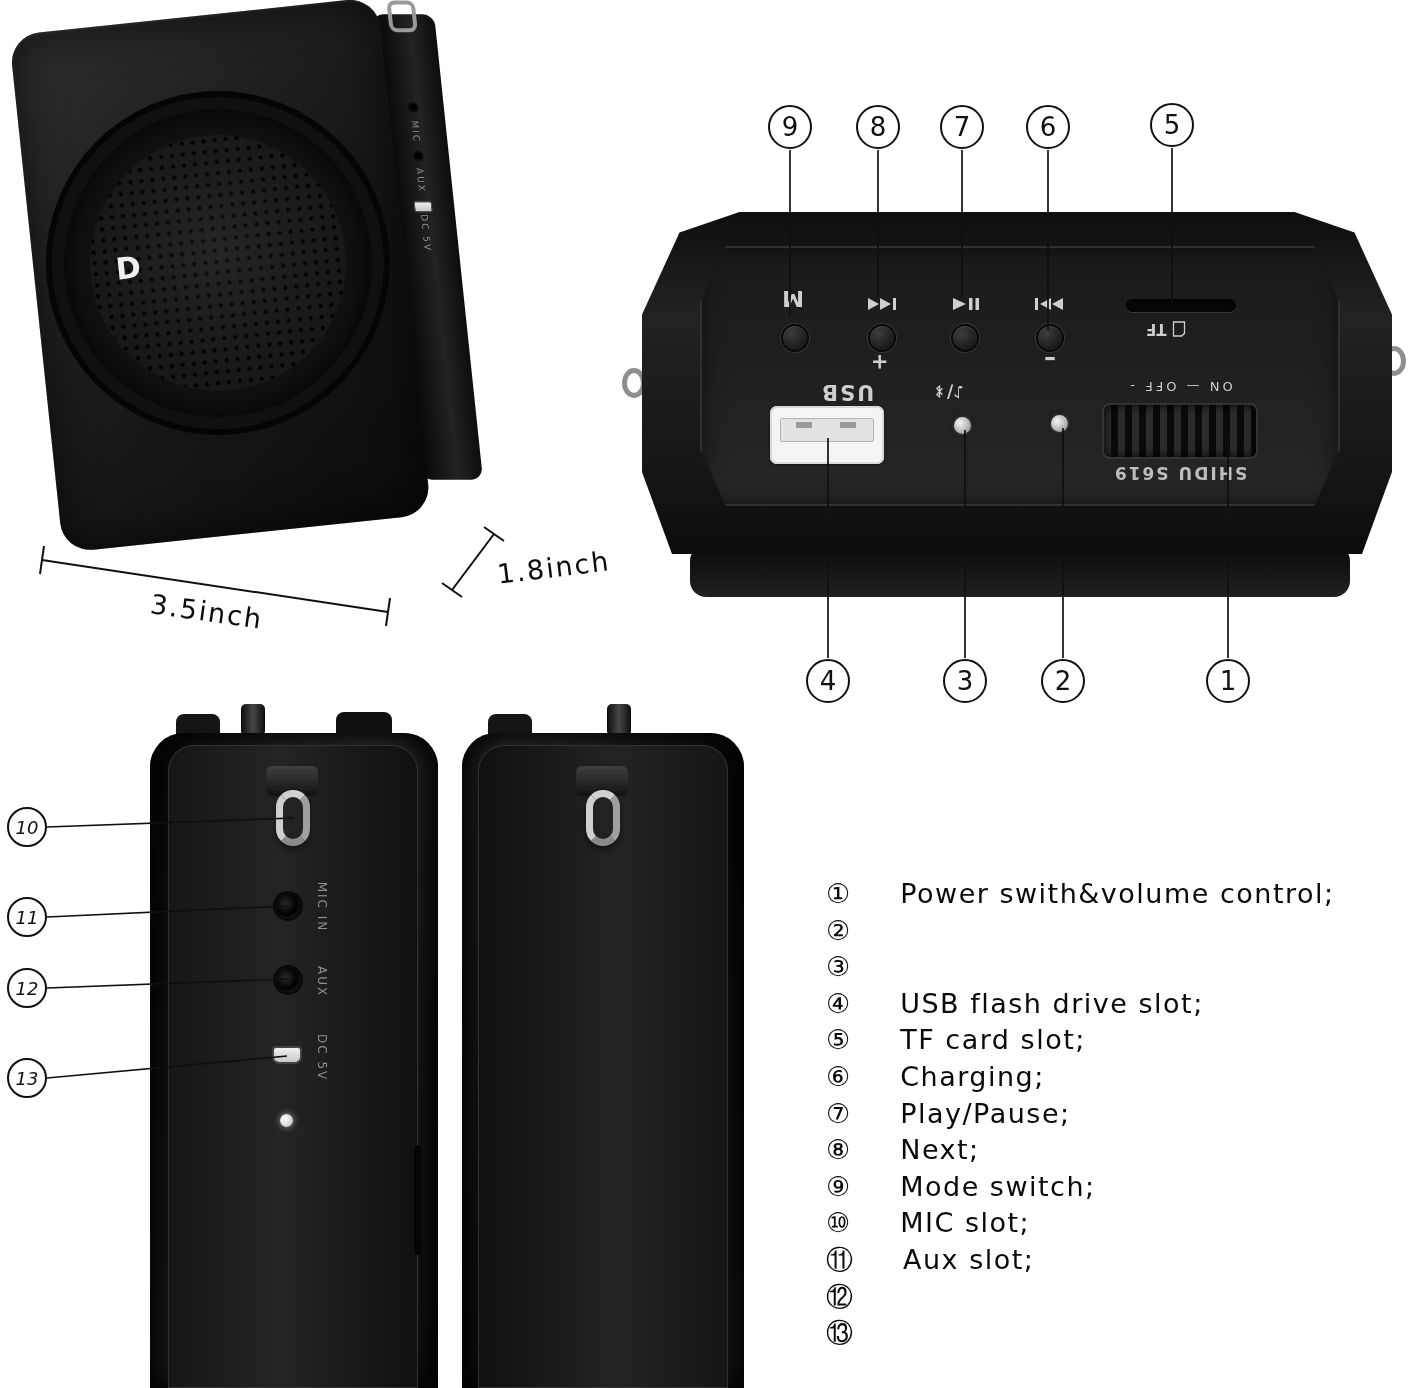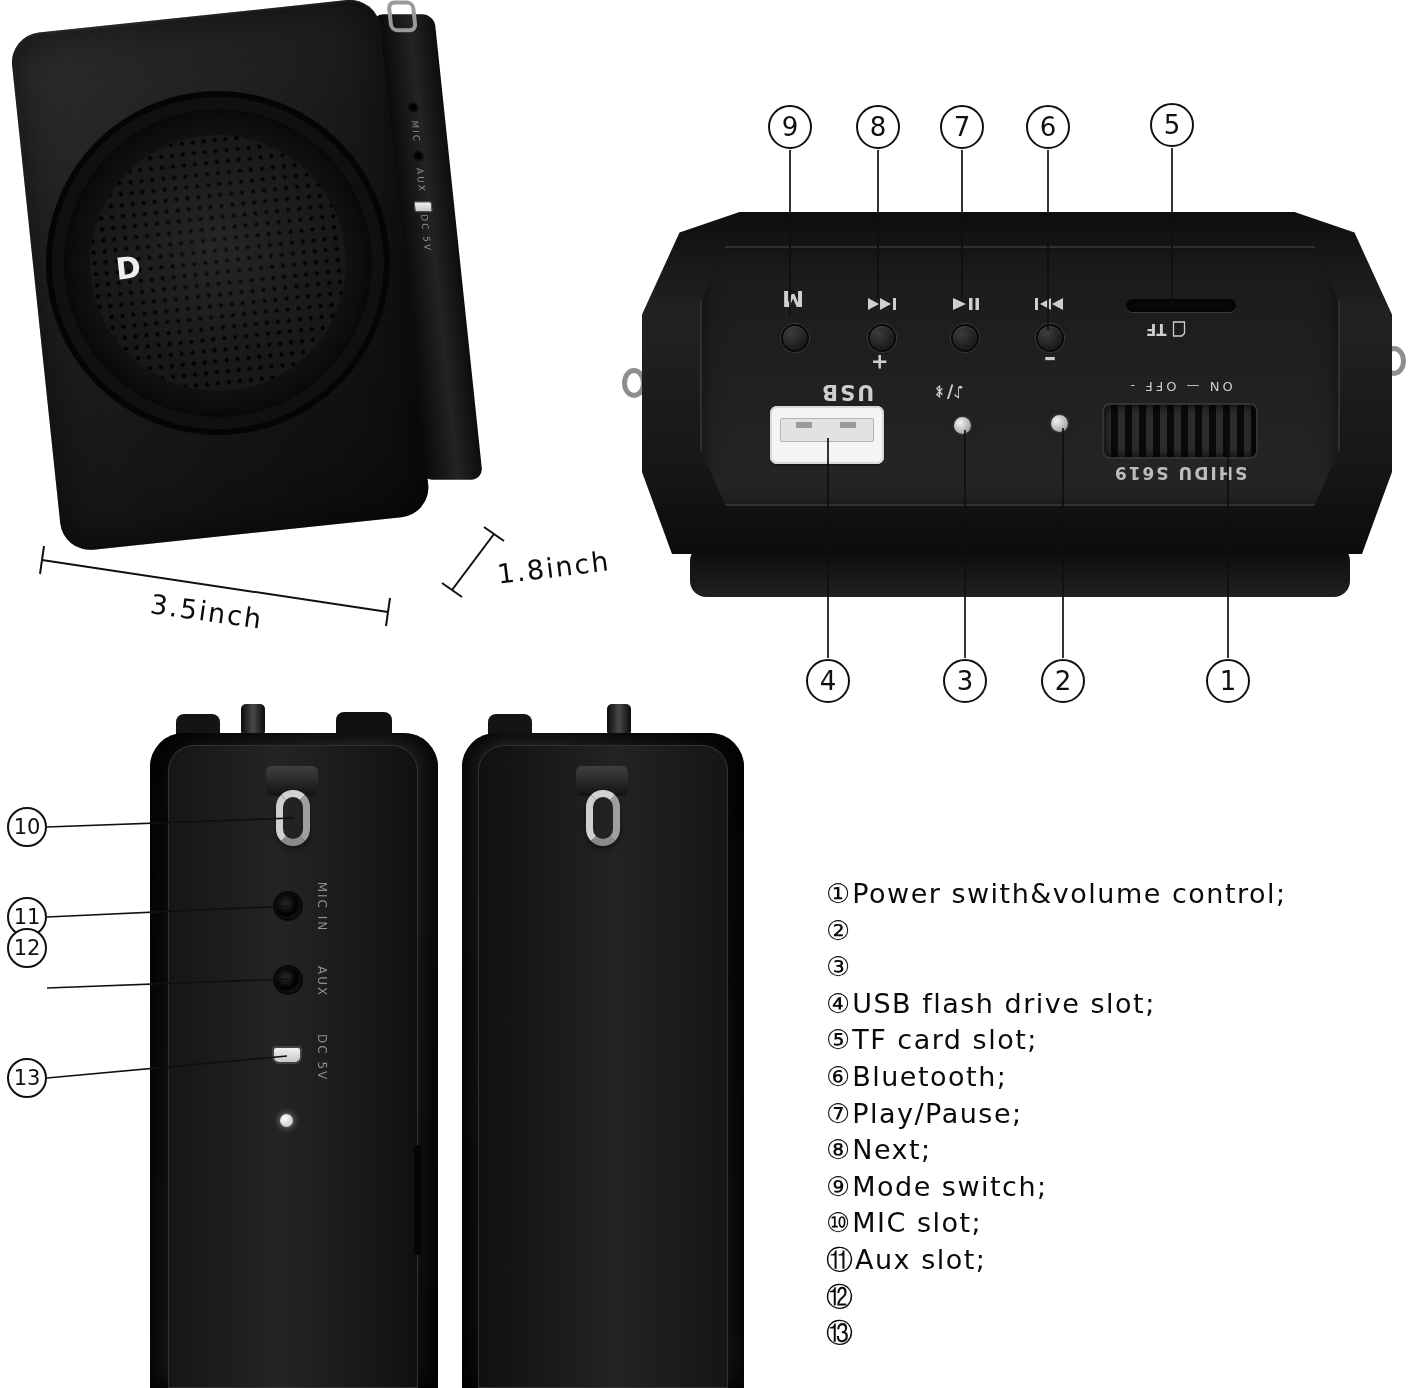--- a/index.html
+++ b/index.html
@@ -3,33 +3,33 @@
 <meta charset="utf-8">
 <style>
   html,body{margin:0;padding:0;background:#fff;font-family:"DejaVu Sans",sans-serif;}
   #canvas{position:relative;width:1411px;height:1388px;background:#fff;overflow:hidden;margin:0 auto;}
   .abs{position:absolute;}
   .r180{transform:rotate(180deg);}
   .r90{transform:rotate(90deg);}
   .callout{box-sizing:border-box;border:2.5px solid #101010;border-radius:50%;background:#fff;
            display:flex;align-items:center;justify-content:center;color:#101010;z-index:6;}
   .c44{width:44px;height:44px;font-size:26px;}
-  .c40{width:40px;height:40px;font-size:21px;}
+  .c40{width:40px;height:40px;font-size:18px;font-style:italic;}
   .devbtn{width:24px;height:24px;border-radius:50%;border:2px solid #0a0a0a;
           background:radial-gradient(circle at 35% 30%, #3d3d3d, #1b1b1b 70%);
           box-shadow:0 0 0 1px #3a3a3a, inset 0 1px 2px rgba(255,255,255,.12);z-index:3;}
   .led{border-radius:50%;background:radial-gradient(circle at 35% 35%, #f4f4f4, #a6a6a6 70%, #8a8a8a);
        box-shadow:0 0 0 2px #2c2c2c, 0 0 6px rgba(0,0,0,.4);z-index:3;}
   .jack{border-radius:50%;background:radial-gradient(circle at 40% 40%, #222 10%, #000 55%, #161616 78%, #000);
         box-shadow:0 0 0 3px #090909, 0 1px 1px rgba(255,255,255,.08);z-index:3;}
   .vlabel{color:#8f8f8f;font-size:12px;letter-spacing:2px;white-space:nowrap;z-index:3;text-align:center;}
   .paneltext{color:#cfcfcf;z-index:3;white-space:nowrap;}
   .legend-line{display:flex;align-items:baseline;font-size:27px;line-height:36.6px;color:#0a0a0a;white-space:nowrap;}
   .legend-line .num{margin-right:2px;}
-  .legend-line .lbl{letter-spacing:1.5px;}
+  .legend-line .lbl{letter-spacing:1.5px;margin-left:48px;}
   svg.overlay{position:absolute;left:0;top:0;z-index:5;pointer-events:none;}
 </style>
 </head>
 <body>
 
 <div id="canvas">
 
   <div class="abs" style="left:35px;top:12px;width:425px;height:520px;transform:rotate(-6deg);">
 
     <div class="abs" style="right:0;top:20px;width:62px;height:468px;background:linear-gradient(90deg,#050505,#232323 60%,#0d0d0d);border-radius:12px;transform:skewY(6deg);">
@@ -155,21 +155,21 @@
   <span class="abs vlabel r90" style="left:307px;top:974px;width:30px;">AUX</span>
   <div class="abs" style="left:272px;top:1046px;width:30px;height:18px;border-radius:4px 4px 7px 7px;border:2px solid #444;box-sizing:border-box;
               background:linear-gradient(180deg,#f0f0f0,#c9c9c9);z-index:3;"></div>
   <span class="abs vlabel r90" style="left:300px;top:1049px;width:44px;">DC 5V</span>
   <div class="abs" style="left:280px;top:1114px;width:13px;height:13px;border-radius:50%;
               background:radial-gradient(circle at 35% 35%, #ffffff, #bdbdbd);box-shadow:0 0 7px rgba(255,255,255,.55);z-index:3;"></div>
   <div class="abs" style="left:414px;top:1145px;width:7px;height:110px;border-radius:4px;background:#050505;z-index:3;"></div>
 
   <div class="abs callout c40" style="left:7px;top:807px;">10</div>
   <div class="abs callout c40" style="left:7px;top:897px;">11</div>
-  <div class="abs callout c40" style="left:7px;top:928px;">12</div>
+  <div class="abs callout c40" style="left:7px;top:968px;">12</div>
   <div class="abs callout c40" style="left:7px;top:1058px;">13</div>
 
   <div class="abs" style="left:462px;top:733px;width:282px;height:655px;border-radius:34px 34px 0 0;z-index:1;
               background:linear-gradient(260deg,#090909 0%,#242424 40%,#2a2a2a 60%,#0f0f0f 100%);
               box-shadow:inset -18px 0 30px rgba(0,0,0,.8), inset 14px 0 26px rgba(0,0,0,.8);"></div>
   <div class="abs" style="left:478px;top:745px;width:250px;height:643px;border-radius:26px 26px 0 0;z-index:2;
               background:linear-gradient(90deg,#101010,#232323 55%,#151515);box-shadow:inset 0 0 0 1px #323232;"></div>
   <div class="abs" style="left:607px;top:704px;width:24px;height:32px;border-radius:5px;background:linear-gradient(90deg,#0c0c0c,#474747 50%,#0c0c0c);z-index:0;"></div>
   <div class="abs" style="left:488px;top:714px;width:44px;height:22px;border-radius:8px 8px 0 0;background:#141414;z-index:0;"></div>
   <div class="abs" style="left:576px;top:766px;width:52px;height:30px;border-radius:6px;background:linear-gradient(180deg,#404040,#121212);z-index:3;"></div>
@@ -190,21 +190,21 @@
     <div class="legend-line">
         <span class="num">④</span>
         <span class="lbl">USB flash drive slot;</span>
       </div>
     <div class="legend-line">
         <span class="num">⑤</span>
         <span class="lbl">TF card slot;</span>
       </div>
     <div class="legend-line">
         <span class="num">⑥</span>
-        <span class="lbl">Bluetooth;</span>
+        <span class="lbl">Charging;</span>
       </div>
     <div class="legend-line">
         <span class="num">⑦</span>
         <span class="lbl">Play/Pause;</span>
       </div>
     <div class="legend-line">
         <span class="num">⑧</span>
         <span class="lbl">Next;</span>
       </div>
     <div class="legend-line">

